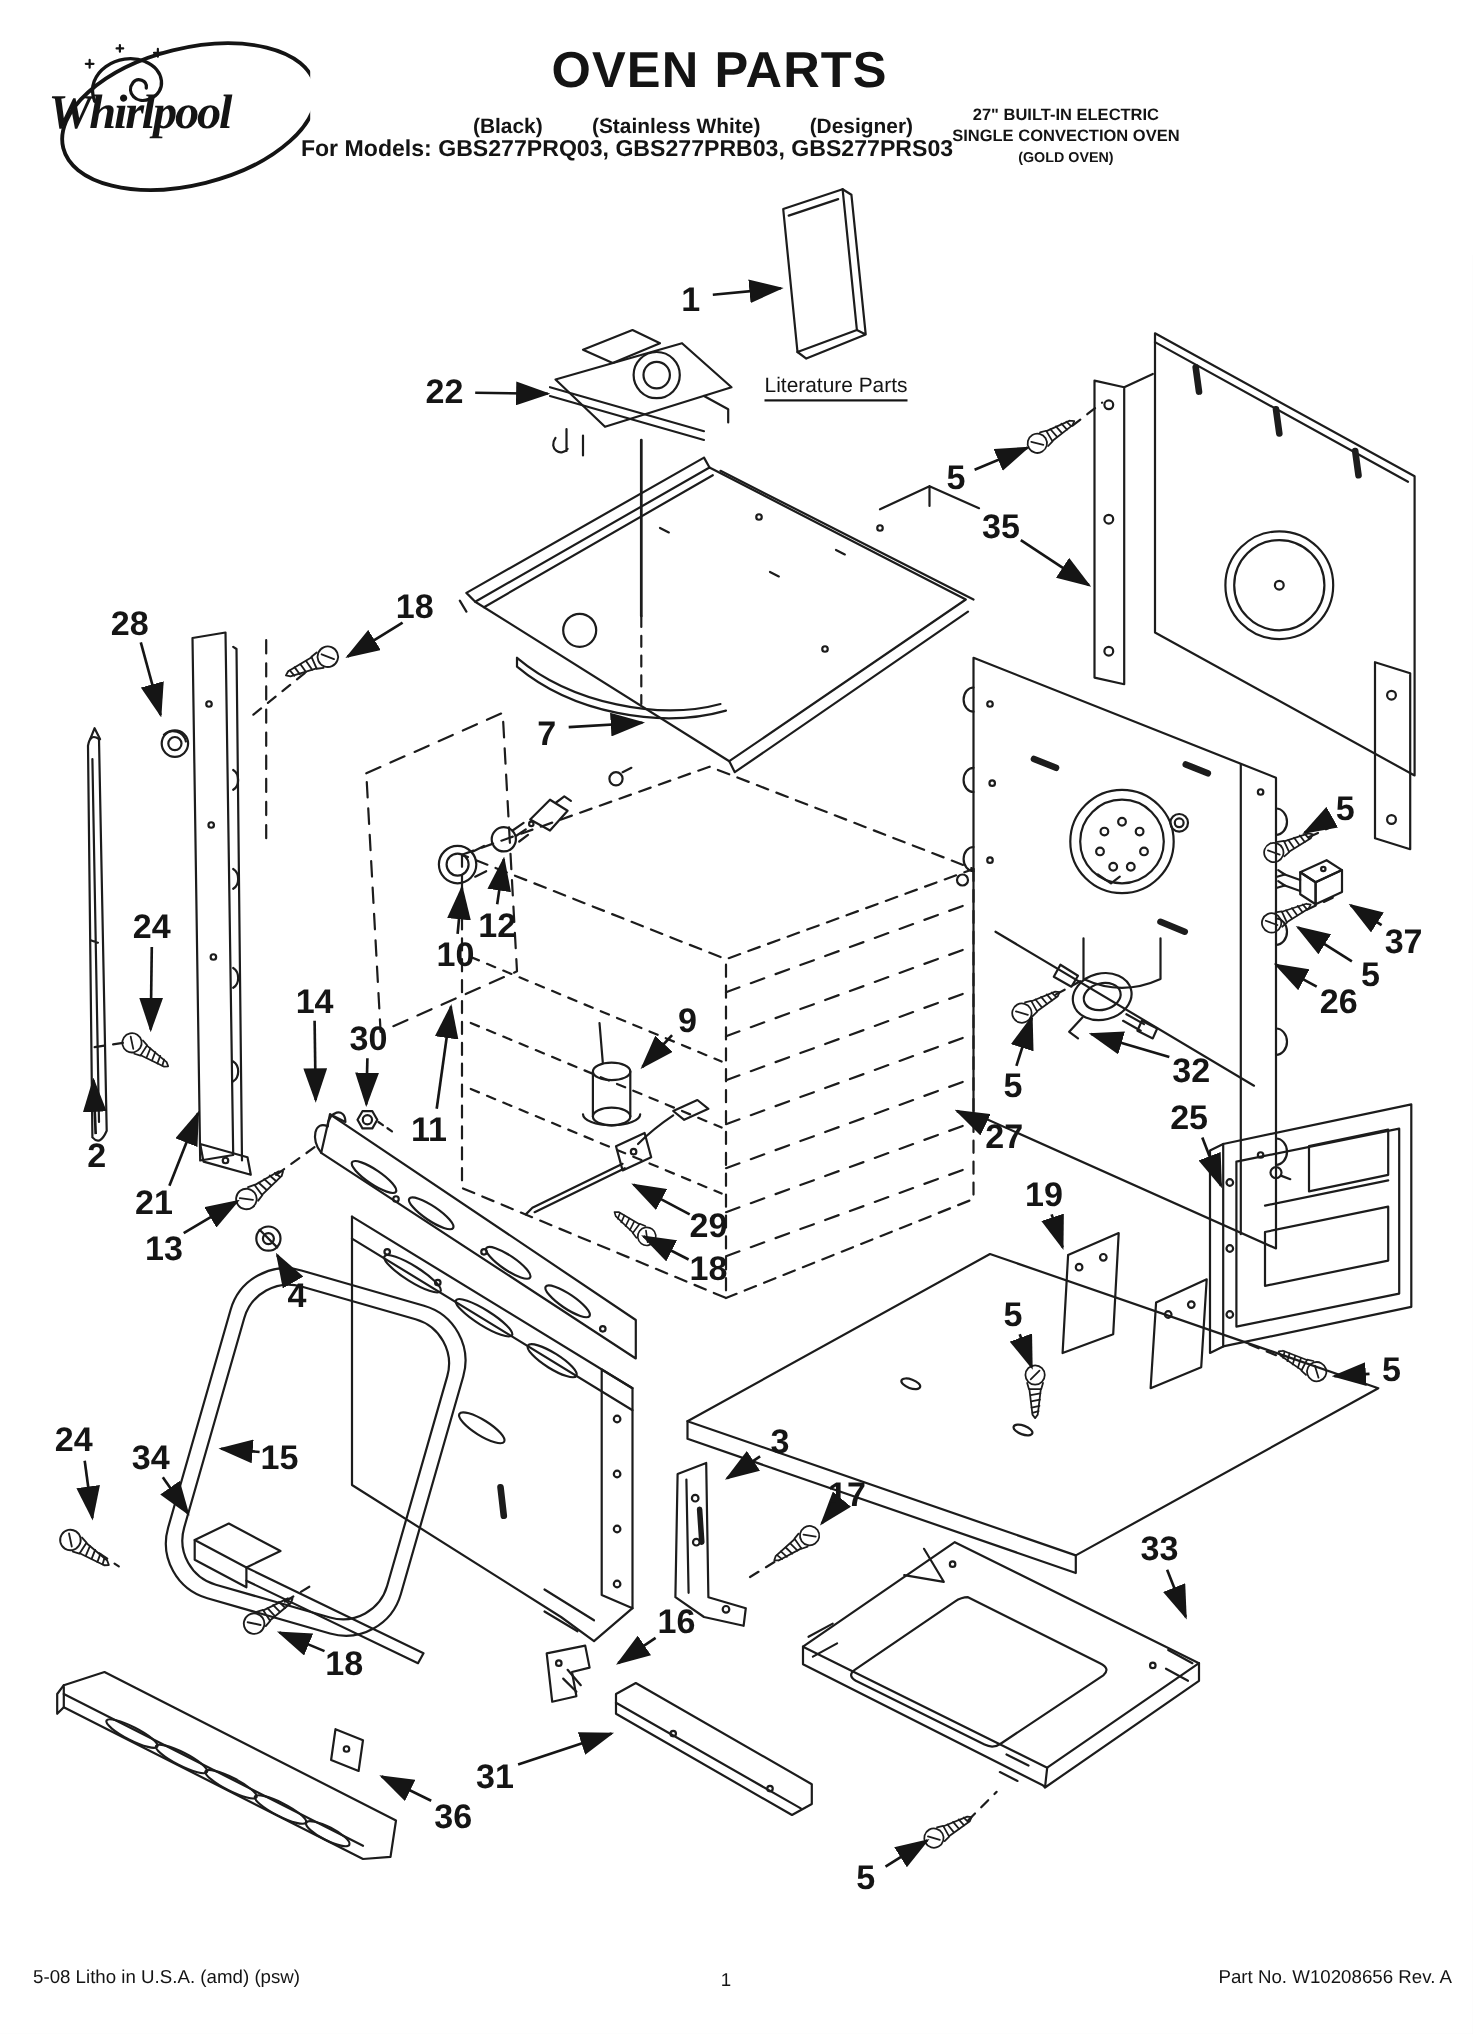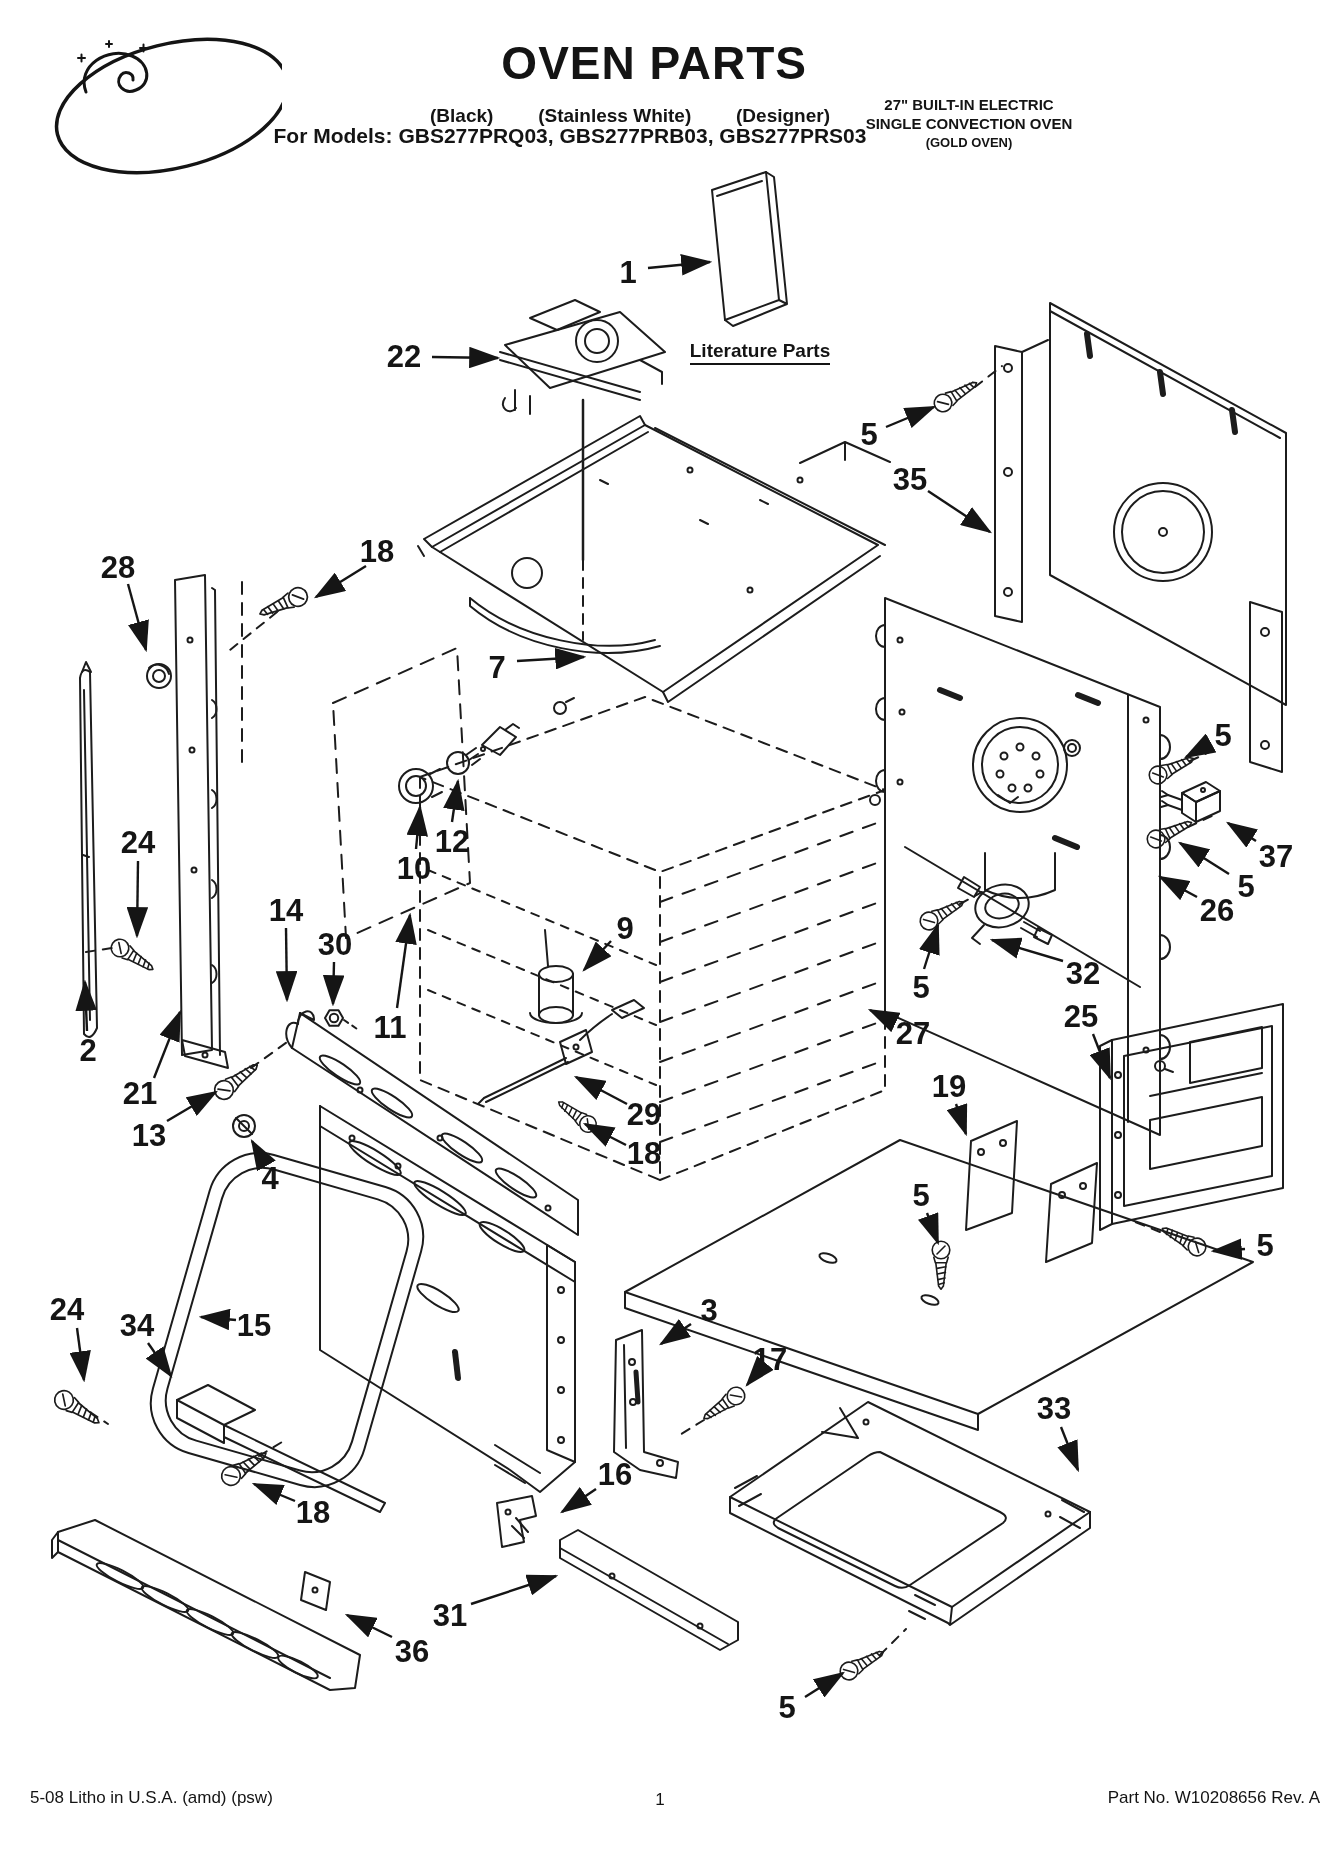--- a/index.html
+++ b/index.html
@@ -10,41 +10,42 @@
               font-size:46px;font-weight:800;letter-spacing:1px;}
   .models-line{left:220px;top:80px;width:700px;text-align:center;
                font-size:21px;font-weight:700;margin-top:44px;}
   .finish-row{left:430px;top:105px;width:400px;display:flex;justify-content:space-between;
               font-size:19px;font-weight:700;}
   .right-block{left:838px;top:95px;width:262px;text-align:center;
                font-size:15px;font-weight:700;line-height:19px;}
   .right-block .small{font-size:13px;}
   .brand-word{left:44px;top:76px;width:225px;font-family:"Liberation Serif",serif;
               font-style:italic;font-weight:700;font-size:44px;letter-spacing:-2px;}
-  .lit-label{left:650px;top:340px;width:220px;text-align:center;font-size:19px;font-weight:700;}
+  .lit-label{left:650px;top:340px;width:220px;text-align:center;font-size:19px;font-weight:400;}
   .lit-label span{border-bottom:2.5px solid #141414;padding-bottom:2px;}
   .footer-left{left:30px;top:1788px;font-size:17px;}
   .footer-center{left:610px;top:1790px;width:100px;text-align:center;font-size:17px;}
   .footer-right{left:1000px;top:1788px;width:320px;text-align:right;font-size:17px;}
   svg .callout-num{font:700 31px "Liberation Sans",sans-serif;fill:#151515;
                    text-anchor:middle;dominant-baseline:central;}
   .leader{stroke:#151515;stroke-width:2.4;fill:none;marker-end:url(#arrowhead);}
 </style>
 </head>
 <body>
 
 <div class="page">
 
   <svg class="abs" style="left:22px;top:18px" width="260" height="160" viewBox="0 0 260 160">
     <g stroke="#141414" fill="none" stroke-width="3" stroke-linecap="round">
       <ellipse cx="150" cy="88" rx="118" ry="62" transform="rotate(-14 150 88)" stroke-width="3.5"></ellipse>
       <path d="M64,74 C54,48 86,28 110,38 C128,45 130,66 114,72 C102,77 92,66 99,57 C103,52 112,55 111,62"></path>
       <path d="M56,40 l7,0 m-3.5,-3.5 l0,7 M118,30 l7,0 m-3.5,-3.5 l0,7 M84,26 l6,0 m-3,-3 l0,6" stroke-width="2"></path>
     </g>
   </svg>
+  <div class="abs brand-word">Whirlpool</div>
 
   <div class="abs page-title">OVEN PARTS</div>
   <div class="abs models-line">For Models: GBS277PRQ03, GBS277PRB03, GBS277PRS03</div>
   <div class="abs finish-row">
     <span>(Black)</span>
     <span>(Stainless White)</span>
     <span>(Designer)</span>
   </div>
   <div class="abs right-block">
     <div>27" BUILT-IN ELECTRIC</div>

